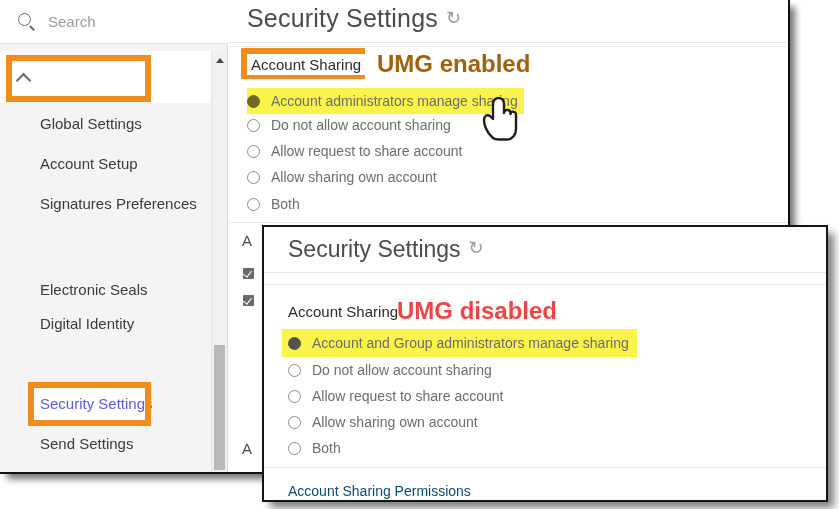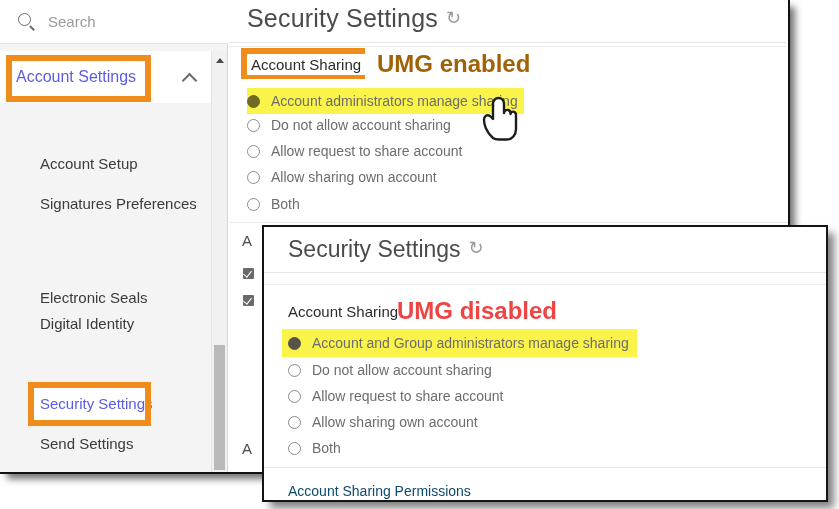--- a/index.html
+++ b/index.html
@@ -376,31 +376,33 @@
 
     <div id="search-row">
       <span class="mag">
         <span class="circ"></span>
           <span class="hnd"></span>
       </span>
       <span id="search-placeholder">Search</span>
     </div>
 
     <div id="acct-settings-row">
-      <span id="acct-settings-label">Account Settings</span>
       <span class="chev"></span>
     </div>
 
+    <div class="nav-item" style="top:103px">
+      <span>Global Settings</span>
+    </div>
     <div class="nav-item" style="top:143px">
       <span>Account Setup</span>
     </div>
     <div class="nav-item" style="top:183px">
       <span>Signatures Preferences</span>
     </div>
-    <div class="nav-item" style="top:277px">
+    <div class="nav-item" style="top:269px">
       <span>Electronic Seals</span>
     </div>
     <div class="nav-item" style="top:303px">
       <span>Digital Identity</span>
     </div>
     <div id="sec-settings-white"></div>
     <div class="nav-item link" style="top:383px; z-index:6">
       <span>Security Settings</span>
     </div>
     <div class="nav-item" style="top:423px">

